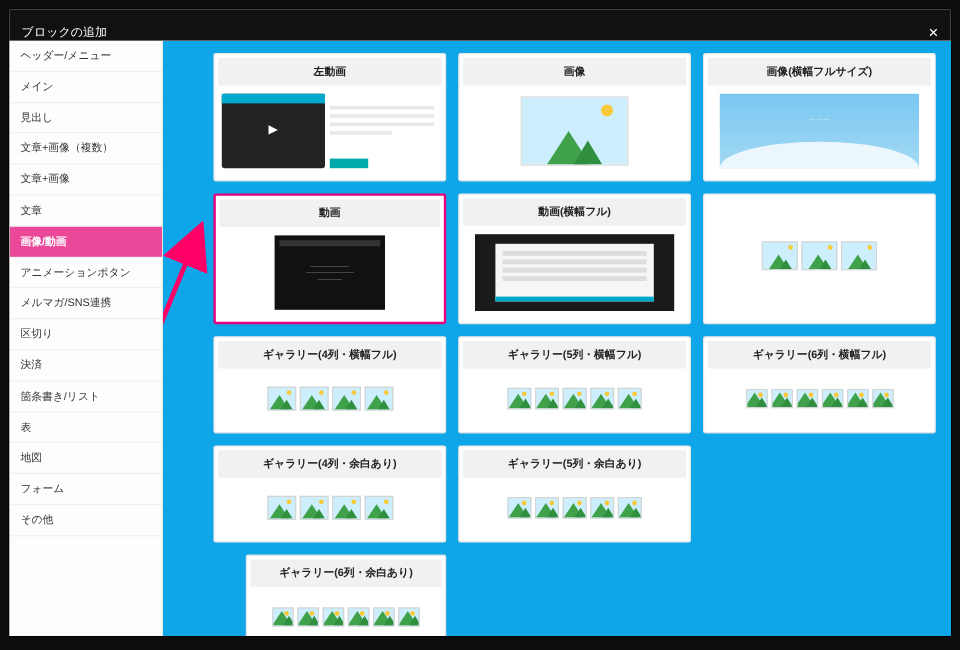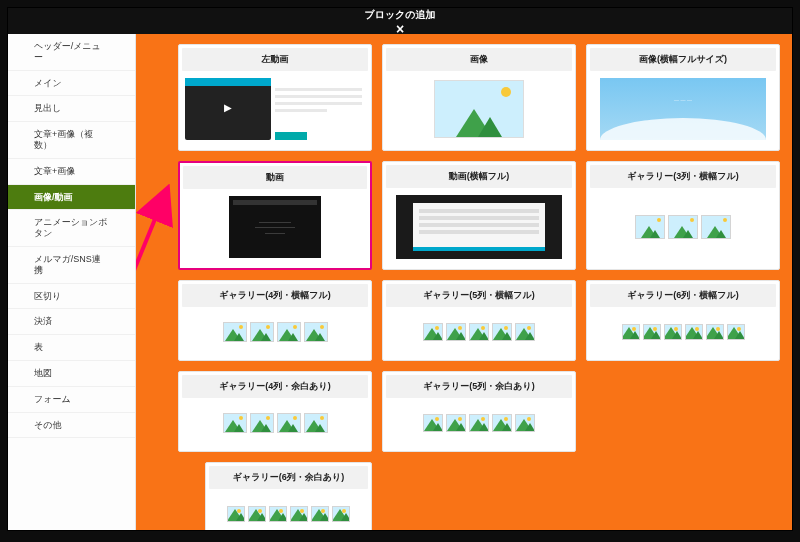--- a/index.html
+++ b/index.html
@@ -1,28 +1,28 @@
 <!DOCTYPE html>
 <html><head>
 <meta charset="utf-8">
 <style>
   * { margin: 0; padding: 0; box-sizing: border-box; }
   html, body { width: 800px; height: 542px; font-family: "Hiragino Kaku Gothic Pro", Meiryo, sans-serif; background: #111; color: #111; }
 
   .viewport { position: relative; width: 800px; height: 542px; background: #0d0d0d; }
   .modal { position: absolute; inset: 8px 8px 12px 8px; background: #fff; display: flex; flex-direction: column; box-shadow: 0 0 0 1px #000; }
-  .modal-header { height: 26px; background: #111; color: #fff; display: flex; align-items: center; justify-content: space-between; padding: 0 10px; font-size: 10px; font-weight: 700; flex-direction: column; }
+  .modal-header { height: 26px; background: #111; color: #fff; display: flex; align-items: flex-end; justify-content: space-between; padding: 0 10px; font-size: 10px; font-weight: 400; }
   .modal-header .close { color: #fff; font-size: 14px; line-height: 1; cursor: pointer; }
   .body { flex: 1; display: flex; overflow: hidden; background: #f4f4f4; }
 
   .sidebar { width: 128px; background: #fdfdfd; border-right: 1px solid #e5e5e5; overflow-y: auto; }
-  .sidebar-item { font-size: 9px; color: #333; padding: 7px 26px; cursor: pointer; border-bottom: 1px solid #f0f0f0; line-height: 1.2; }
-  .sidebar-item.active { background: #4d7c0f; color: #fff; font-weight: 600; }
-
-  .content { flex: 1; padding: 10px 12px 10px 42px; overflow-y: auto; background: #f97316; position: relative; }
+  .sidebar-item { font-size: 9px; color: #333; padding: 7px 9px; cursor: pointer; border-bottom: 1px solid #f0f0f0; line-height: 1.2; }
+  .sidebar-item.active { background: #ec4899; color: #fff; font-weight: 600; }
+
+  .content { flex: 1; padding: 10px 12px 10px 42px; overflow-y: auto; background: #0ea5e9; position: relative; }
   .grid { display: grid; grid-template-columns: repeat(3, 1fr); gap: 10px; }
 
   .card { border: 1px solid #e5e5e5; border-radius: 2px; background: #fff; padding: 0 0 6px 0; cursor: pointer; display: flex; flex-direction: column; align-items: stretch; }
   .card-title { background: #f1f1f1; font-size: 9px; font-weight: 700; text-align: center; padding: 5px 2px; color: #222; margin: 3px; border-radius: 1px; }
   .card-preview { flex: 1; min-height: 70px; display: flex; align-items: center; justify-content: center; padding: 4px 6px; }
   .card.highlighted { border: 2px solid #e6007e; padding: 0 0 6px 0; }
 
   
   .preview-leftvideo { width: 100%; height: 62px; display: flex; gap:4px; }
   .preview-leftvideo .mock-video { width: 48%; background: #222; border-radius: 2px; position: relative; }
@@ -78,25 +78,27 @@
       <span>ブロックの追加</span>
       <span class="close">×</span>
     </div>
     <div class="body">
       <div class="sidebar" id="sidebar">
           <div class="sidebar-item">ヘッダー/メニュー</div>
           <div class="sidebar-item">メイン</div>
           <div class="sidebar-item">見出し</div>
           <div class="sidebar-item">文章+画像（複数）</div>
           <div class="sidebar-item">文章+画像</div>
+          <div class="sidebar-item">文章</div>
           <div class="sidebar-item active">画像/動画</div>
           <div class="sidebar-item">アニメーションボタン</div>
           <div class="sidebar-item">メルマガ/SNS連携</div>
           <div class="sidebar-item">区切り</div>
           <div class="sidebar-item">決済</div>
+          <div class="sidebar-item">箇条書き/リスト</div>
           <div class="sidebar-item">表</div>
           <div class="sidebar-item">地図</div>
           <div class="sidebar-item">フォーム</div>
           <div class="sidebar-item">その他</div>
         </div>
       <div class="content">
         <svg class="arrow" viewBox="0 0 80 150">
           <defs>
             <marker id="ah" markerWidth="10" markerHeight="10" refX="5" refY="5" orient="auto">
               <path d="M0,0 L10,5 L0,10 z" fill="#ff0066"></path>
@@ -157,21 +159,20 @@
                       <div></div>
                       <div></div>
                       <div></div>
                     </div>
                     <div class="bar"></div>
                   </div>
                 </div>
               </div>
             </div>
             <div class="card compact">
-              <div class="card-title">ギャラリー(3列・横幅フル)</div>
               <div class="card-preview">
                 <div class="gallery-row n3">
                   <div class="thumb">
                     <span class="sn"></span>
                     <span class="m1"></span>
                     <span class="m2"></span>
                   </div>
                   <div class="thumb">
                     <span class="sn"></span>
                     <span class="m1"></span>

